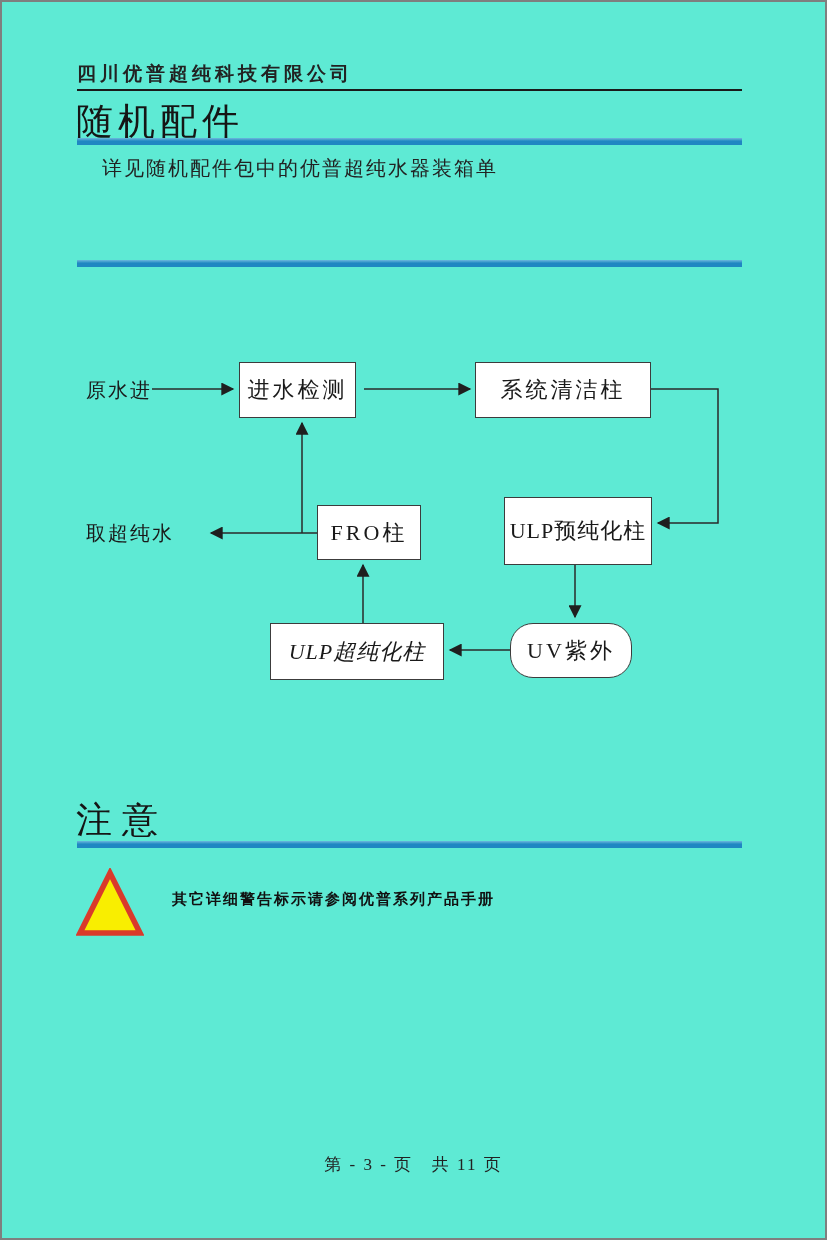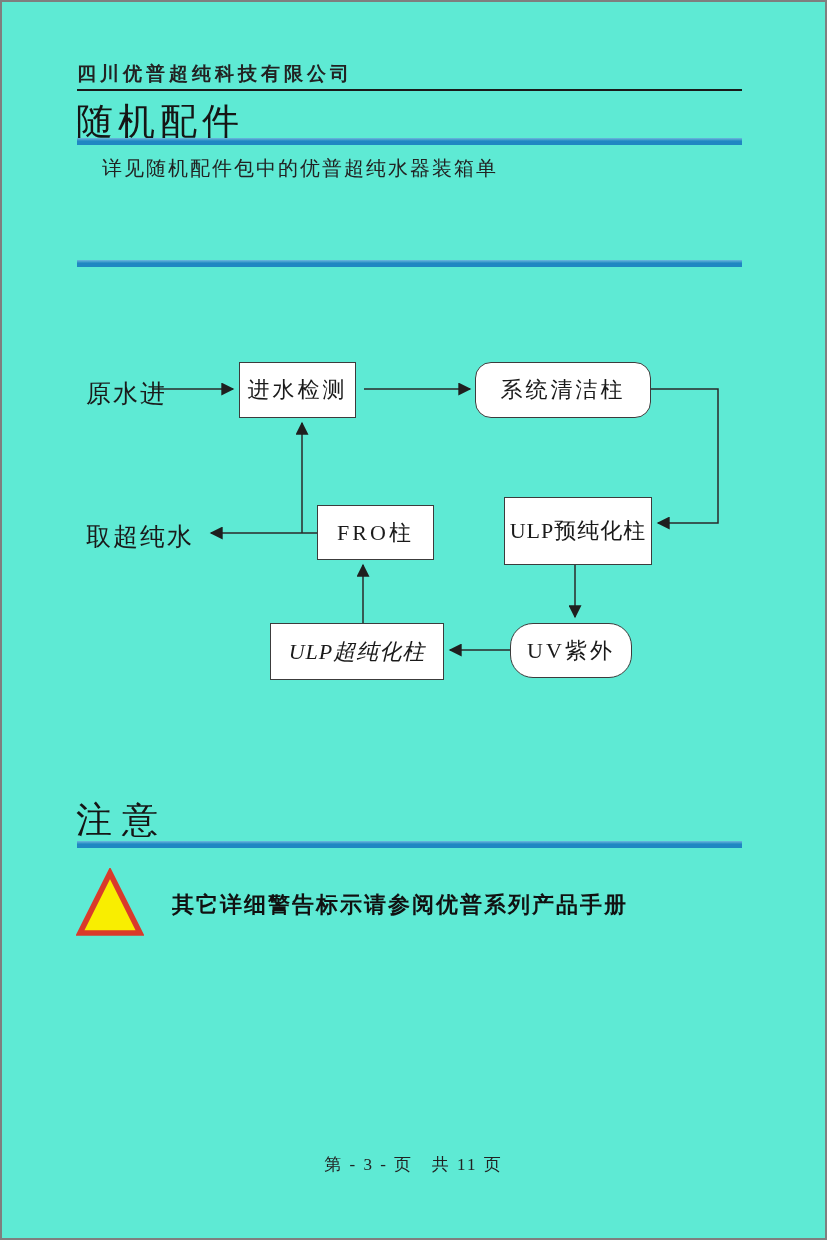--- a/index.html
+++ b/index.html
@@ -30,34 +30,34 @@
   .title-proc{left:76px;top:217px;font-size:38px;letter-spacing:7px;}
   .title-proc .sub{font-size:26px;letter-spacing:3px;}
   .rule-proc{top:258px;}
   
   .flow-svg{left:0;top:0;width:827px;height:1240px;pointer-events:none;}
   .flow-node{
     border:1.5px solid #3c3c3c;background:#fff;display:flex;align-items:center;
     justify-content:center;font-size:22px;letter-spacing:3px;color:#1a1a1a;
     text-align:center;white-space:nowrap;}
   .n-inlet{left:237px;top:360px;width:117px;height:56px;}
-  .n-clean{left:473px;top:360px;width:176px;height:56px;border-radius:16px;}
+  .n-clean{left:473px;top:360px;width:176px;height:56px;}
   .n-ulppre{left:502px;top:495px;width:148px;height:68px;letter-spacing:1px;}
-  .n-fro{left:315px;top:503px;width:117px;height:55px;}
+  .n-fro{left:315px;top:503px;width:104px;height:55px;}
   .n-ulpultra{left:268px;top:621px;width:174px;height:57px;letter-spacing:1px;font-style:italic;}
   .n-uv{left:508px;top:621px;width:122px;height:55px;border-radius:23px;}
-  .flow-label{font-size:25px;letter-spacing:2px;color:#1a1a1a;white-space:nowrap;}
+  .flow-label{font-size:20px;letter-spacing:2px;color:#1a1a1a;white-space:nowrap;}
   .l-raw{left:84px;top:375px;}
   .l-take{left:84px;top:518px;}
   
   .title-notice{left:74px;top:800px;font-size:36px;letter-spacing:10px;}
   .rule-notice{top:839px;}
   .warn-tri{left:74px;top:866px;width:68px;height:70px;}
   .warn-text{left:170px;top:888px;font-family:"Liberation Sans",sans-serif;
-    font-weight:700;font-size:22px;letter-spacing:2px;color:#111;text-align:right;}
+    font-weight:700;font-size:15px;letter-spacing:2px;color:#111;text-align:right;}
   
   .footer{left:0;top:1151px;width:100%;text-align:center;font-size:17px;
     letter-spacing:2px;white-space:pre;color:#222;}
 </style>
 </head>
 <body>
 
 <div class="page">
 
   <div class="abs company">四川优普超纯科技有限公司</div>

